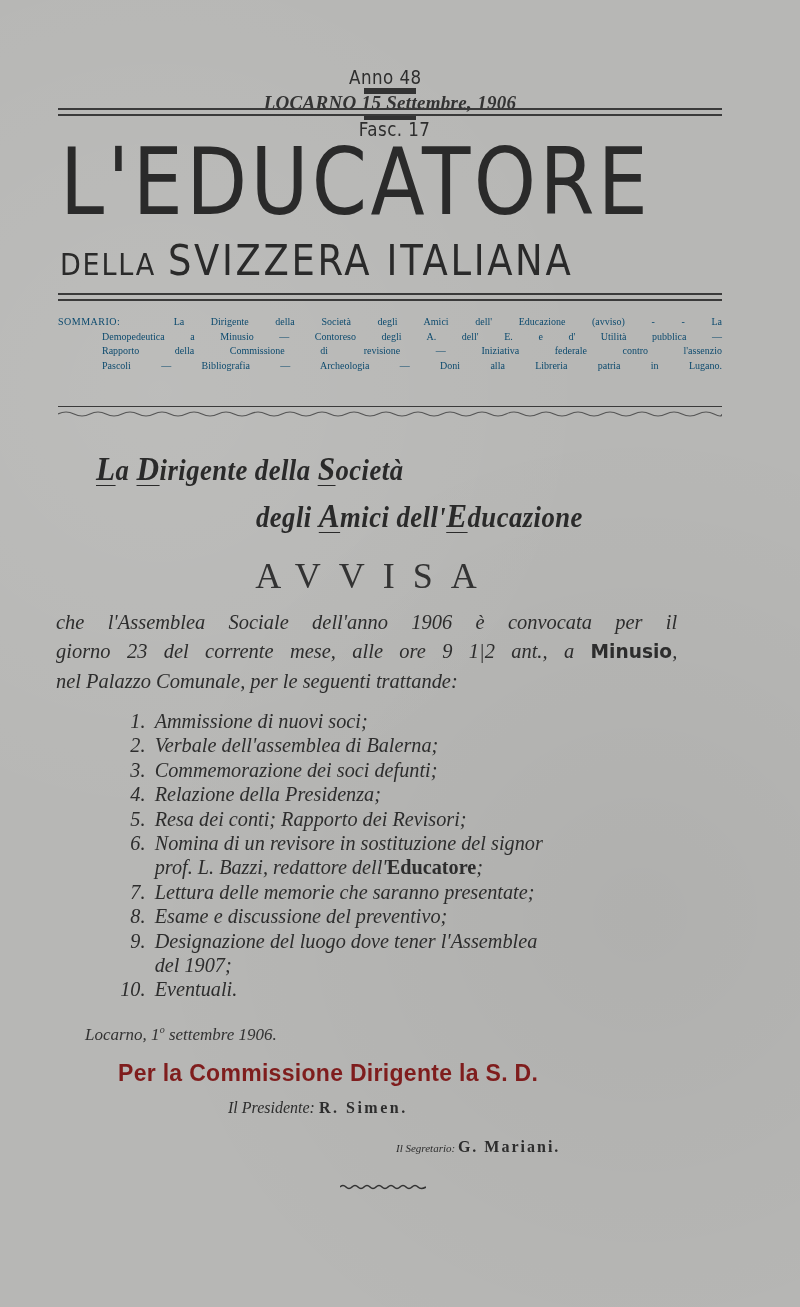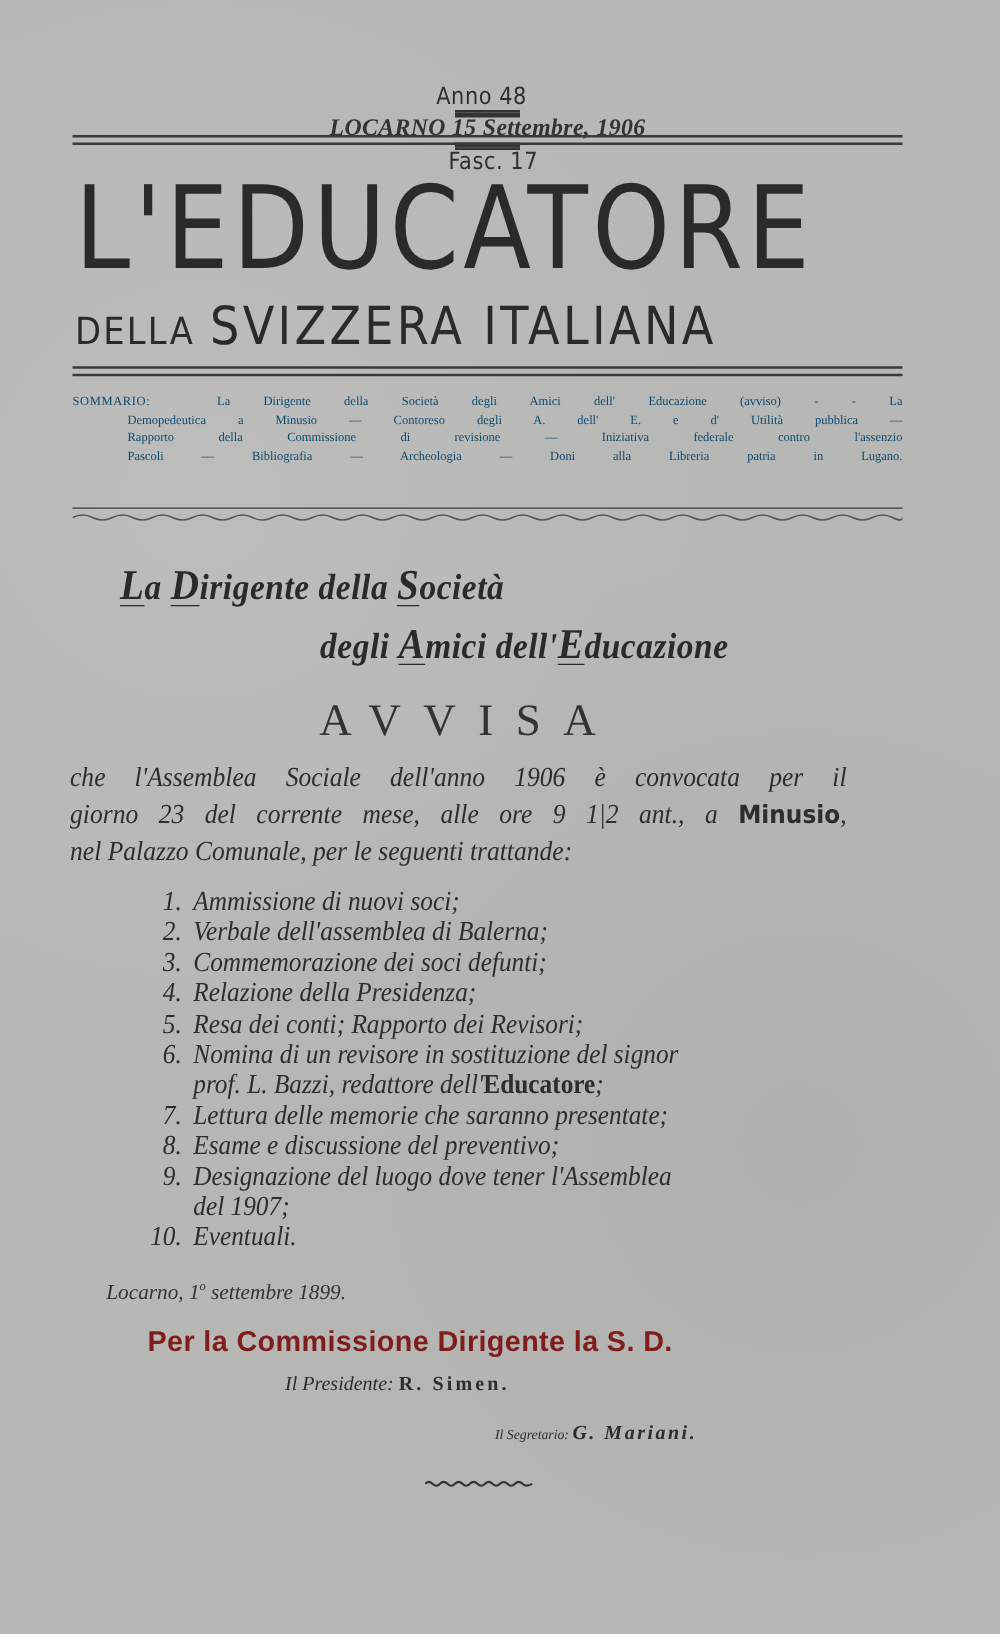--- a/index.html
+++ b/index.html
@@ -121,21 +121,21 @@
       position: absolute; left: 228px; top: 1099px; white-space: nowrap;
       font-family: "Liberation Serif", serif; font-size: 16px; color: #2d2d2d;
     }
     .presidente .role { font-style: italic; }
     .presidente .name { font-weight: bold; letter-spacing: 2.5px; }
     .segretario {
       position: absolute; left: 396px; top: 1138px; white-space: nowrap;
       font-family: "Liberation Serif", serif; font-size: 16px; color: #2d2d2d;
     }
     .segretario .role { font-style: italic; font-size: 11px; }
-    .segretario .name { font-weight: bold; font-style: italic; letter-spacing: 2px; }
+    .segretario .name { font-weight: bold; letter-spacing: 2px; }
     .end-orn { position: absolute; left: 340px; top: 1184px; width: 86px; height: 6px; }
   </style>
 </head>
 <body>
 
 <div class="page">
 
   <div class="topline">
     <span class="anno">Anno 48</span>
     <span class="triple"></span>
@@ -219,21 +219,21 @@
         <span class="num">9.</span>
         <span>Designazione del luogo dove tener l'Assemblea</span>
       </div>
     <div class="cont">del 1907;</div>
     <div class="item">
         <span class="num">10.</span>
         <span>Eventuali.</span>
       </div>
   </div>
 
-  <div class="date"><span>Locarno, 1</span><sup>o</sup><span> settembre 1899.</span></div>
+  <div class="date"><span>Locarno, 1</span><sup>o</sup><span> settembre 1906.</span></div>
   <div class="commissione">Per la Commissione Dirigente la S. D.</div>
   <div class="presidente"><span class="role">Il Presidente: </span><span class="name">R. Simen.</span></div>
   <div class="segretario"><span class="role">Il Segretario: </span><span class="name">G. Mariani.</span></div>
 
   <svg class="end-orn" viewBox="0 0 86 6" preserveAspectRatio="none">
     <path d="M0 3 Q 3 0 6 3 T 12 3 T 18 3 T 24 3 T 30 3 T 36 3 T 42 3 T 48 3 T 54 3 T 60 3 T 66 3 T 72 3 T 78 3 T 86 3" fill="none" stroke="#333" stroke-width="1.6"></path>
   </svg>
 </div>
 
 </body></html>

